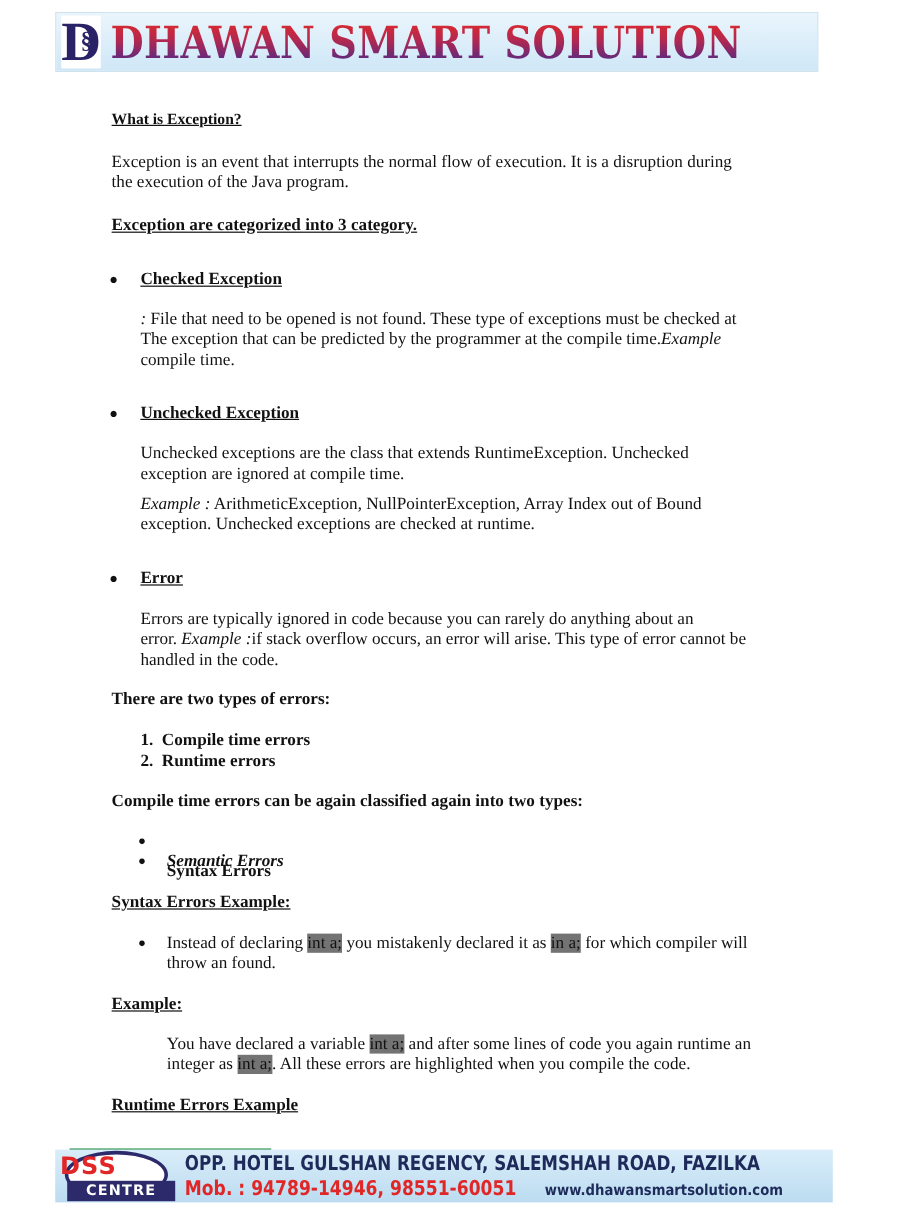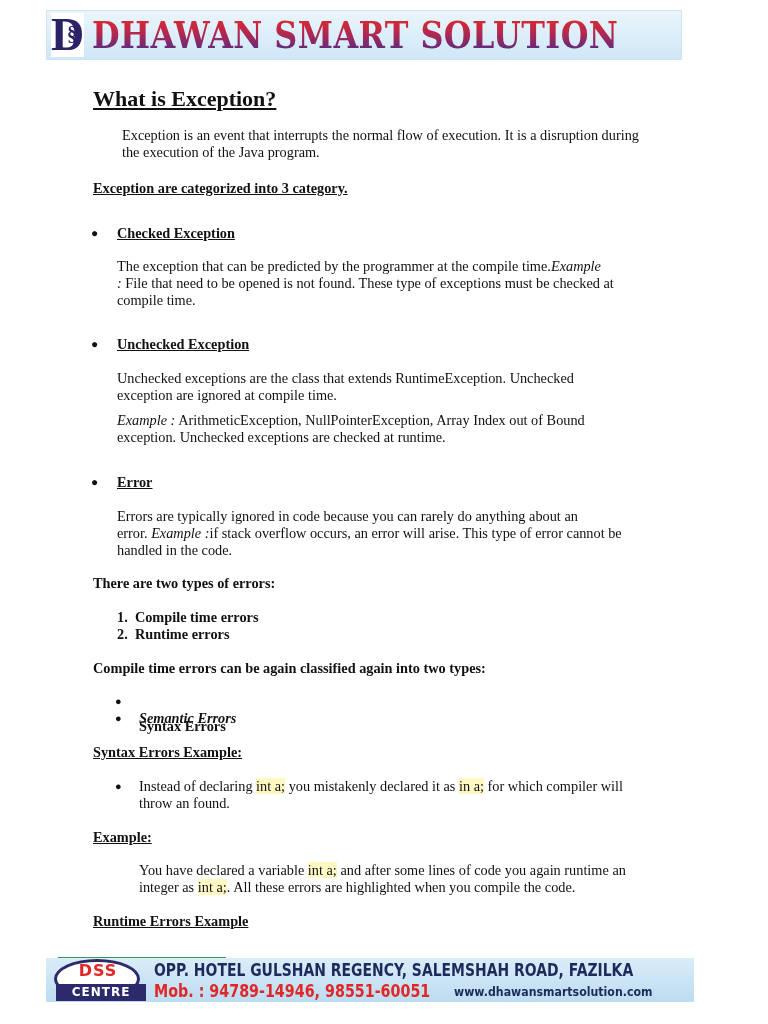--- a/index.html
+++ b/index.html
@@ -6,66 +6,66 @@
     body { width: 768px; height: 1024px; position: relative; overflow: hidden; font-family: "Liberation Serif", serif; color: #111; }
 
     .header-banner { position: absolute; left: 46px; top: 10px; width: 636px; height: 50px; background: linear-gradient(180deg, #eaf5fc 0%, #cfe7f7 100%); border: 1px solid #cfe3ef; box-sizing: border-box; display: flex; align-items: center; }
     .header-logo { width: 44px; height: 44px; margin-left: 4px; background: #fff; display: flex; align-items: center; justify-content: center; position: relative; }
     .header-logo .big-d { font-family: "Liberation Serif", serif; font-weight: bold; font-size: 46px; color: #2a2266; line-height: 1; }
     .header-logo .ss { position: absolute; left: 16px; top: 10px; font-size: 20px; color: #2a2266; font-weight: bold; font-family: "Liberation Serif", serif; }
     .header-title { margin-left: 8px; font-family: "DejaVu Serif", serif; font-weight: bold; font-size: 37px; letter-spacing: 0.5px; line-height: 1; background: linear-gradient(180deg, #e02a2a 0%, #b22850 45%, #4a2a8a 100%); -webkit-background-clip: text; background-clip: text; color: transparent; transform: scaleX(0.86); transform-origin: left center; white-space: nowrap; }
 
     .content { position: absolute; left: 93px; top: 0; width: 580px; font-size: 14.3px; line-height: 17px; }
     .abs { position: absolute; }
-    .h1 { font-size: 22px; font-weight: bold; text-decoration: underline; }
+    .h1 { font-size: 13px; font-weight: bold; text-decoration: underline; }
     .bold-u { font-weight: bold; text-decoration: underline; }
     .bold { font-weight: bold; }
     .bullet { position: absolute; left: -2px; font-size: 12px; }
     .indent { position: absolute; left: 24px; width: 560px; }
     .em { font-style: italic; }
-    .code { background: #fef9c3; }
+    .code { background: #737373; }
 
     .green-line { position: absolute; left: 58px; top: 957px; width: 168px; height: 2px; background: #3a9a5a; }
     .footer-banner { position: absolute; left: 46px; top: 958px; width: 648px; height: 44px; background: linear-gradient(180deg, #d9edf9 0%, #bcdcf1 100%); box-sizing: border-box; }
     .dss-logo { position: absolute; left: 4px; top: 1px; width: 96px; height: 42px; }
     .dss-oval { position: absolute; left: 4px; top: 0; width: 86px; height: 40px; border-radius: 50%; background: #fff; border: 3px solid #2c2a6a; box-sizing: border-box; }
-    .dss-text { position: absolute; left: 0; top: 1px; width: 96px; text-align: center; font-family: "DejaVu Sans", sans-serif; font-weight: bold; font-size: 16px; color: #e02626; line-height: 22px; letter-spacing: 1px; }
+    .dss-text { position: absolute; left: 0; top: 1px; width: 96px; text-align: left; font-family: "DejaVu Sans", sans-serif; font-weight: bold; font-size: 20px; color: #e02626; line-height: 22px; letter-spacing: 1px; }
     .centre-box { position: absolute; left: 6px; top: 25px; width: 90px; height: 17px; background: #2c2a6a; color: #fff; font-family: "DejaVu Sans", sans-serif; font-weight: bold; font-size: 12px; line-height: 17px; text-align: center; letter-spacing: 1px; }
     .footer-address { position: absolute; left: 108px; top: 1px; font-family: "DejaVu Sans", sans-serif; font-weight: bold; font-size: 17px; color: #1e2a5a; transform: scaleX(0.82); transform-origin: left center; white-space: nowrap; line-height: 22px; }
     .footer-mobile { position: absolute; left: 108px; top: 22px; font-family: "DejaVu Sans", sans-serif; font-weight: bold; font-size: 17px; color: #e02626; transform: scaleX(0.84); transform-origin: left center; white-space: nowrap; line-height: 22px; }
     .footer-web { position: absolute; left: 408px; top: 25px; font-family: "DejaVu Sans", sans-serif; font-weight: bold; font-size: 12.5px; color: #1e2a5a; transform: scaleX(0.88); transform-origin: left center; white-space: nowrap; line-height: 18px; }
   </style>
 </head>
 <body>
 
 <div class="header-banner">
   <div class="header-logo">
     <span class="big-d">D</span>
     <span class="ss">§</span>
   </div>
   <div class="header-title">DHAWAN SMART SOLUTION</div>
 </div>
 
 <div class="content">
   <div class="abs h1" style="top:90px;">What is Exception?</div>
 
-  <div class="abs" style="top:127px; width:580px;margin-left:29px;">
+  <div class="abs" style="top:127px; width:580px;">
     <div>Exception is an event that interrupts the normal flow of execution. It is a disruption during</div>
     <div>the execution of the Java program.</div>
   </div>
 
   <div class="abs bold-u" style="top:180px;">Exception are categorized into 3 category.</div>
 
   <div class="abs" style="top:225px; width:580px;">
     <span class="bullet">●</span>
     <span class="indent bold-u" style="top:0;">Checked Exception</span>
   </div>
   <div class="abs" style="top:258px; left:24px; width:560px;">
+    <div><span class="em">:</span><span> File that need to be opened is not found. These type of exceptions must be checked at</span></div>
     <div><span>The exception that can be predicted by the programmer at the compile time.</span><span class="em">Example</span></div>
-    <div><span class="em">:</span><span> File that need to be opened is not found. These type of exceptions must be checked at</span></div>
     <div>compile time.</div>
   </div>
 
   <div class="abs" style="top:336px; width:580px;">
     <span class="bullet">●</span>
     <span class="indent bold-u" style="top:0;">Unchecked Exception</span>
   </div>
   <div class="abs" style="top:370px; left:24px; width:560px;">
     <div>Unchecked exceptions are the class that extends RuntimeException. Unchecked</div>
     <div>exception are ignored at compile time.</div>

